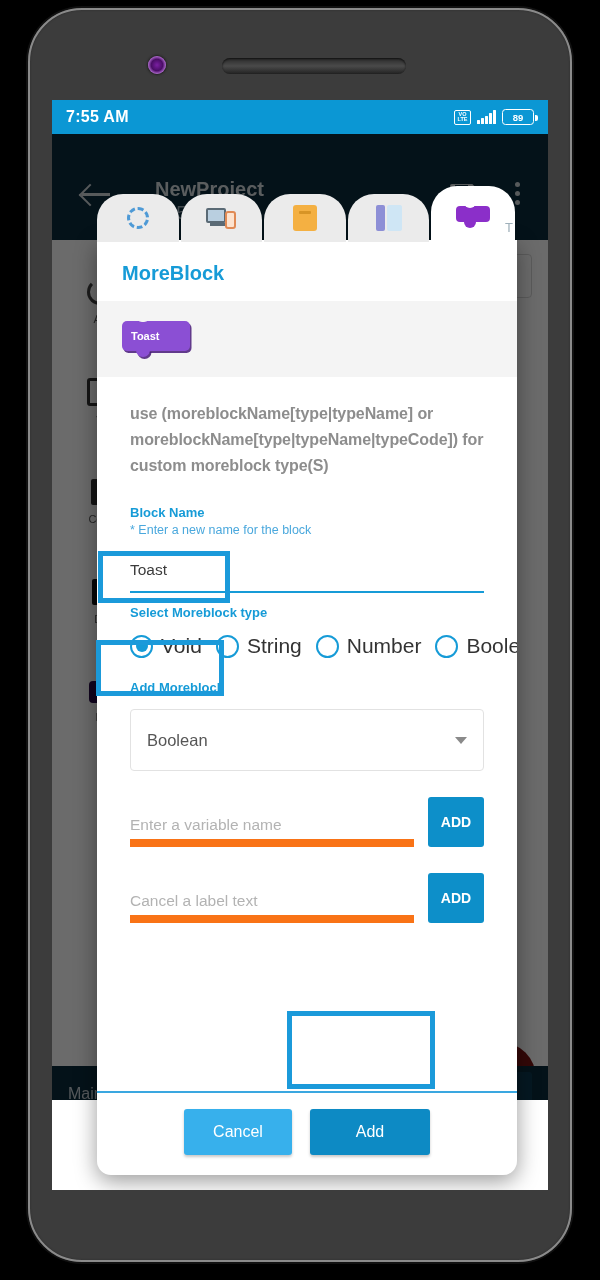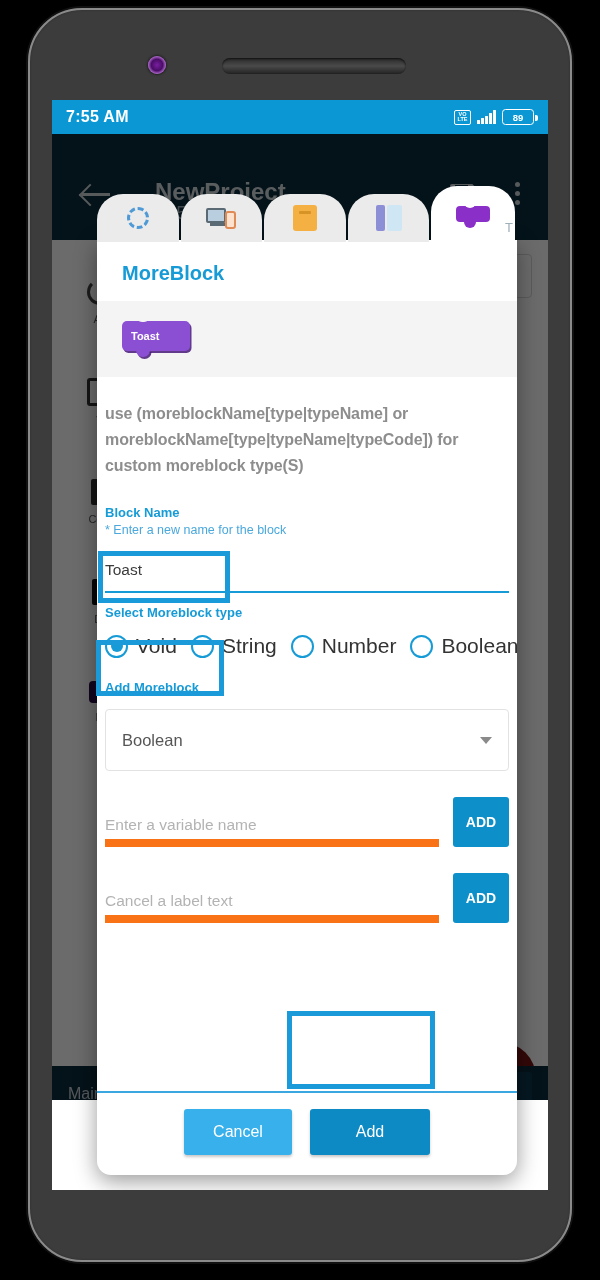--- a/index.html
+++ b/index.html
@@ -78,21 +78,21 @@
   .app-bg { position: absolute; left:0; top:34px; width:496px; height:1056px; background:#fff; }
   .appbar { position: relative; height: 106px; background: #0b2b3c; }
   .back-arrow { position: absolute; left: 30px; top: 48px; width: 30px; height: 24px; }
   .back-arrow::before {
     content:""; position:absolute; left:0; top:11px; width:28px; height:2.6px; background:#cfd6da;
   }
   .back-arrow::after {
     content:""; position:absolute; left:0; top:5px; width:14px; height:14px;
     border-left:2.6px solid #cfd6da; border-bottom:2.6px solid #cfd6da; transform: rotate(45deg);
   }
-  .proj-title { position: absolute; left: 103px; top: 44px; color:#d6dde1; font-size: 24px; font-weight: bold; text-align: right; }
+  .proj-title { position: absolute; left: 103px; top: 44px; color:#d6dde1; font-size: 20px; font-weight: bold; text-align: right; }
   .proj-sub   { position: absolute; left: 103px; top: 68px; color:#9fb0ba; font-size: 19px; }
   .save-ico { position: absolute; right: 72px; top: 50px; width: 26px; height: 26px; }
   .save-ico .body { position:absolute; inset:0; background:#cfd6da; border-radius:2px;
     clip-path: polygon(0 0, 86% 0, 100% 14%, 100% 100%, 0 100%); }
   .save-ico .shutter { position:absolute; left:5px; top:1px; width:13px; height:9px; background:#0b2b3c; }
   .save-ico .label { position:absolute; left:5px; bottom:1px; width:16px; height:9px; background:#0b2b3c; }
   .kebab { position: absolute; right: 28px; top: 48px; display:flex; flex-direction:column; gap:4px; }
   .kebab i { width:5px; height:5px; border-radius:50%; background:#cfd6da; display:block; }
   .editor-body { position:relative; height: 826px; background:#ffffff; display:flex; }
   .side-rail { width: 96px; background:#ffffff; padding-top: 12px; }
@@ -166,21 +166,21 @@
   .dlg-title { color:#169bd7; font-size: 20px; font-weight: bold; padding: 22px 25px 16px; }
   .dlg-preview { background:#f4f4f4; padding: 20px 25px 26px; }
   .toast-block {
     position:relative; width: 68px; height: 30px; background:#8b4fd4; border-radius:5px;
     display:flex; align-items:center; padding-left: 9px;
     box-shadow: 1.5px 2px 0 rgba(70,25,120,.85);
   }
   .toast-block .label { color:#fff; font-size:11px; font-weight:bold; }
   .toast-block::before { content:""; position:absolute; left:14px; top:-5px; width:14px; height:6px; background:#f4f4f4; border-radius:0 0 7px 7px; }
   .toast-block::after  { content:""; position:absolute; left:14px; bottom:-6px; width:14px; height:7px; background:#8b4fd4; border-radius:0 0 7px 7px; box-shadow: 1.5px 2px 0 rgba(70,25,120,.85); }
-  .dlg-scroll { flex:1; padding: 0 8px; overflow:hidden; }
+  .dlg-scroll { flex:1; padding: 0 33px; overflow:hidden; }
   .dlg-desc {
     color:#8d8d8d; font-size: 16px; font-weight: bold; line-height: 26px;
     padding: 24px 0 20px; letter-spacing: -.1px;
   }
   .sec-title { color:#169bd7; font-size: 13px; font-weight: bold; margin-top: 6px; }
   .sec-hint { color:#4aa8dd; font-size: 12.5px; margin-top: 3px; }
   .underline-field {
     position:relative; margin-top: 12px; height: 44px;
     border-bottom: 2px solid #169bd7;
     display:flex; align-items:center;

